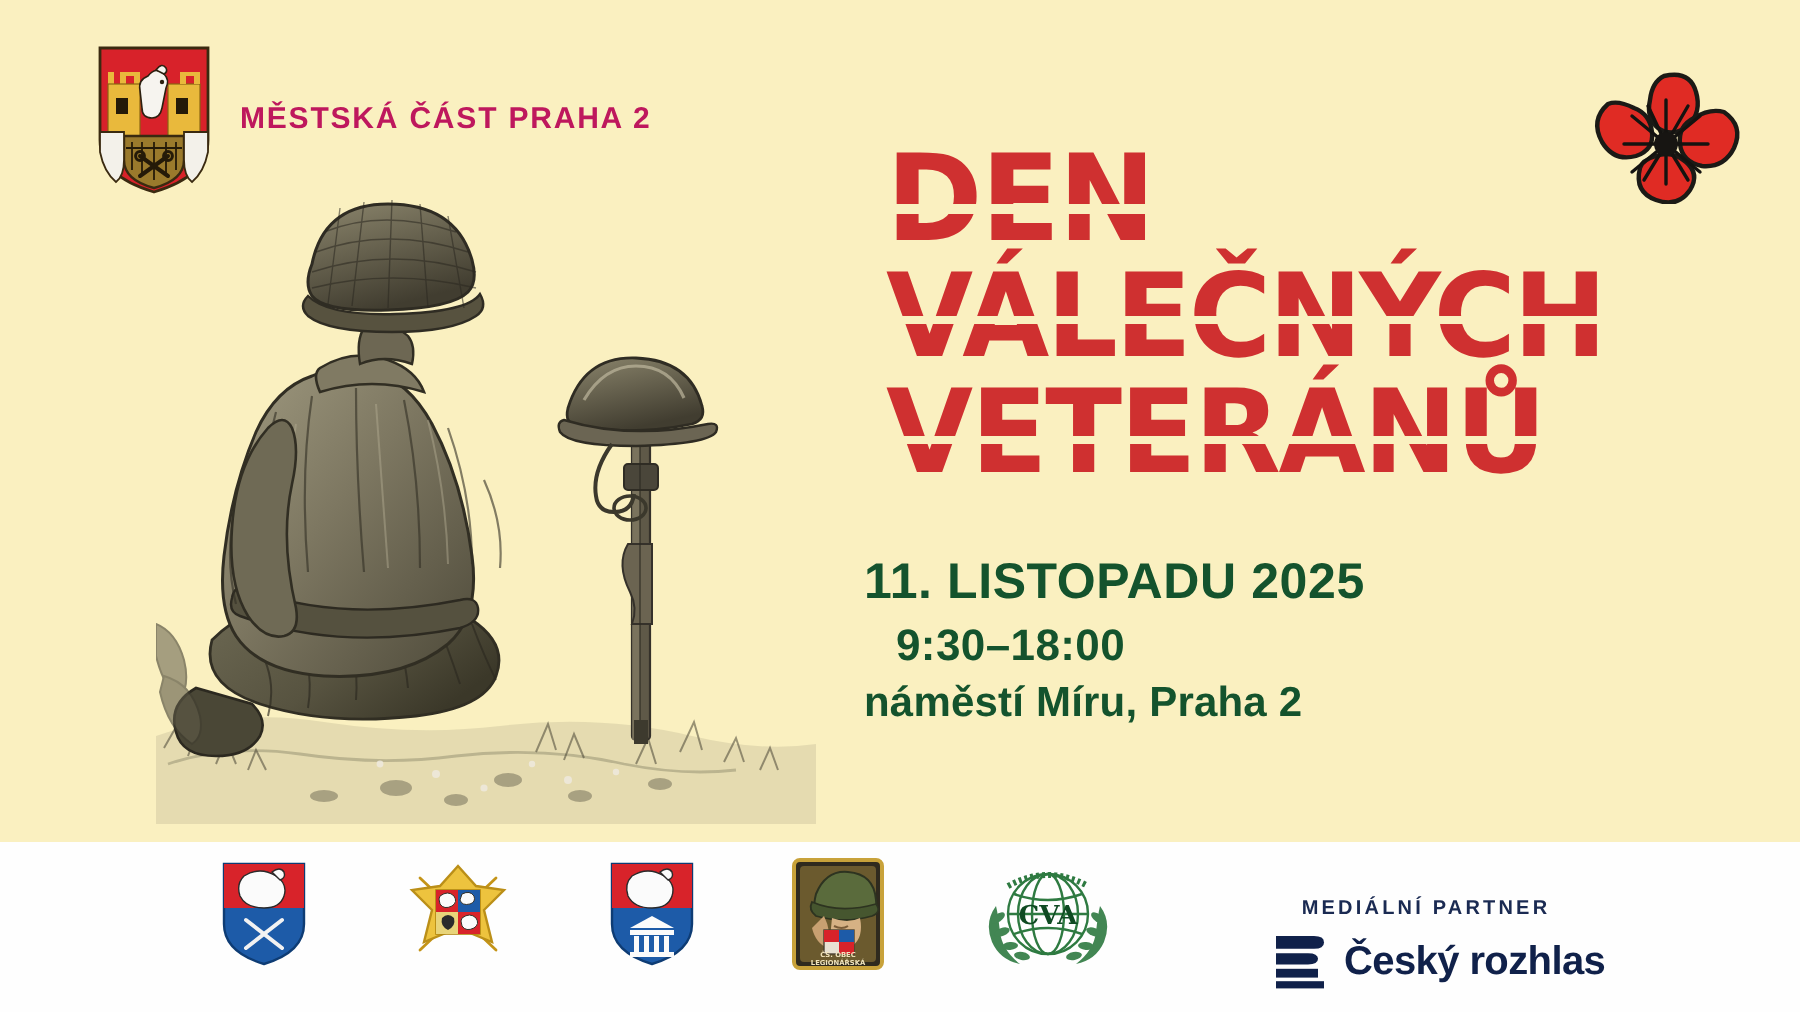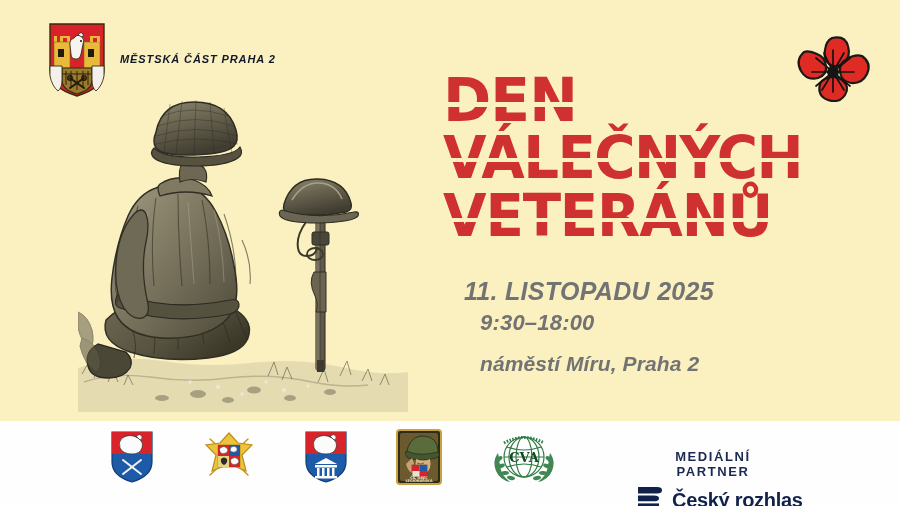--- a/index.html
+++ b/index.html
@@ -33,27 +33,26 @@
   .header {
     position: absolute;
     left: 48px;
     top: 22px;
     display: flex;
     align-items: center;
     gap: 14px;
   }
   .crest-p2 { width: 58px; height: 76px; display: block; }
   .header-label {
-    font-size: 11px;
+    font-size: 15px;
     font-weight: 700;
     letter-spacing: 0.9px;
-    color: #0f172a;
+    color: #be185d;
     white-space: nowrap;
     padding-bottom: 2px;
-    font-style: italic;
   }
 
   
   .poppy {
     position: absolute;
     left: 790px;
     top: 28px;
     width: 86px;
     height: 86px;
   }
@@ -100,45 +99,44 @@
     pointer-events: none;
   }
   .slit {
     position: absolute;
     background: #faf0c0;
   }
 
   
   .details {
     position: absolute;
-    left: 464px;
+    left: 432px;
     top: 277px;
-    color: #737373;
-    font-style: italic;
+    color: #14532d;
   }
   .detail-date {
     font-size: 25px;
     font-weight: 700;
     letter-spacing: 0.3px;
     line-height: 1.15;
     margin: 0 0 4px 0;
   }
   .detail-time {
     font-size: 22px;
     font-weight: 700;
     letter-spacing: 0.2px;
     line-height: 1.18;
     margin: 0 0 4px 16px;
   }
   .detail-place {
     font-size: 21px;
     font-weight: 700;
     letter-spacing: 0.1px;
     line-height: 1.18;
-    margin: 16px;
+    margin: 0;
   }
 
   
   .footer {
     position: absolute;
     left: 0;
     top: 421px;
     width: 900px;
     height: 85px;
     background: #fefefe;
@@ -153,21 +151,21 @@
     gap: 48px;
   }
   .footer-logo { display: block; }
 
   .media-partner {
     position: absolute;
     left: 636px;
     top: 28px;
   }
   .media-partner-label {
-    font-size: 13px;
+    font-size: 10px;
     font-weight: 700;
     letter-spacing: 1.6px;
     color: #1a2a52;
     text-transform: uppercase;
     margin: 0 0 6px 2px;
     text-align: center;
     width: 150px;
   }
   .cro-row {
     display: flex;

